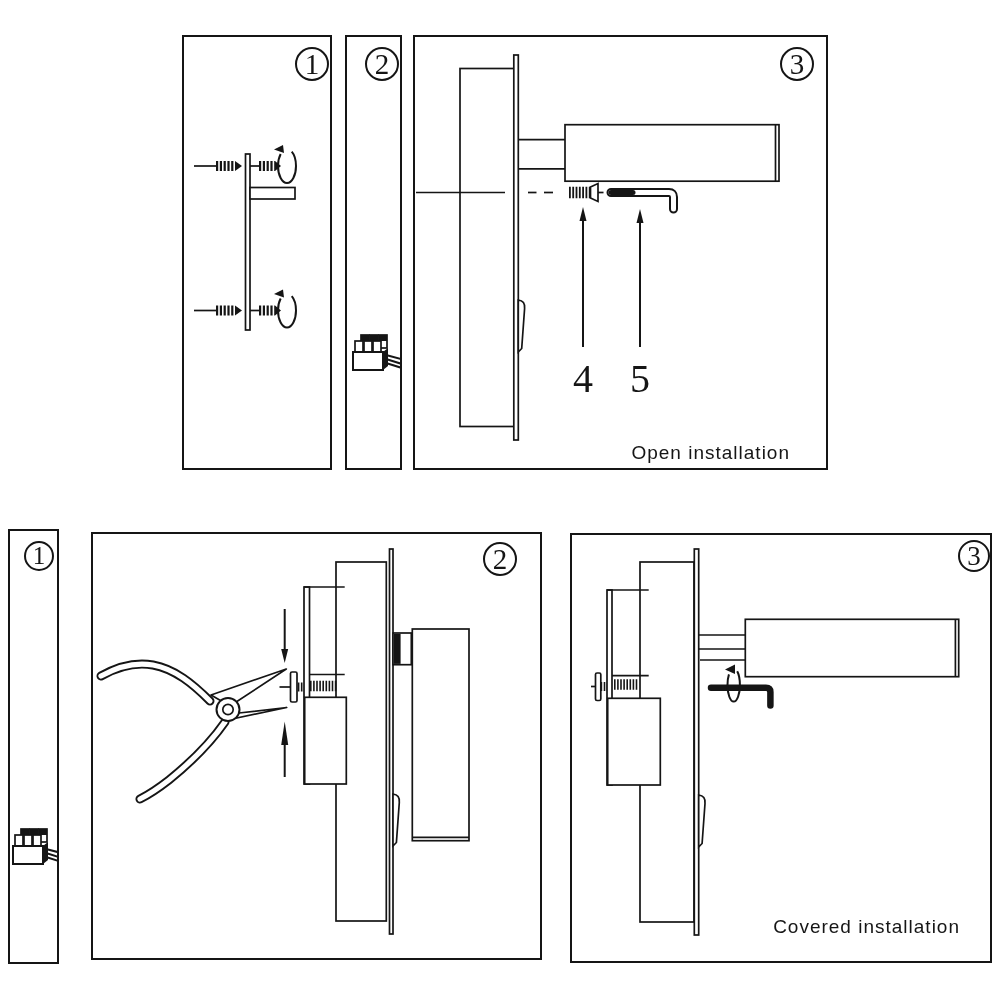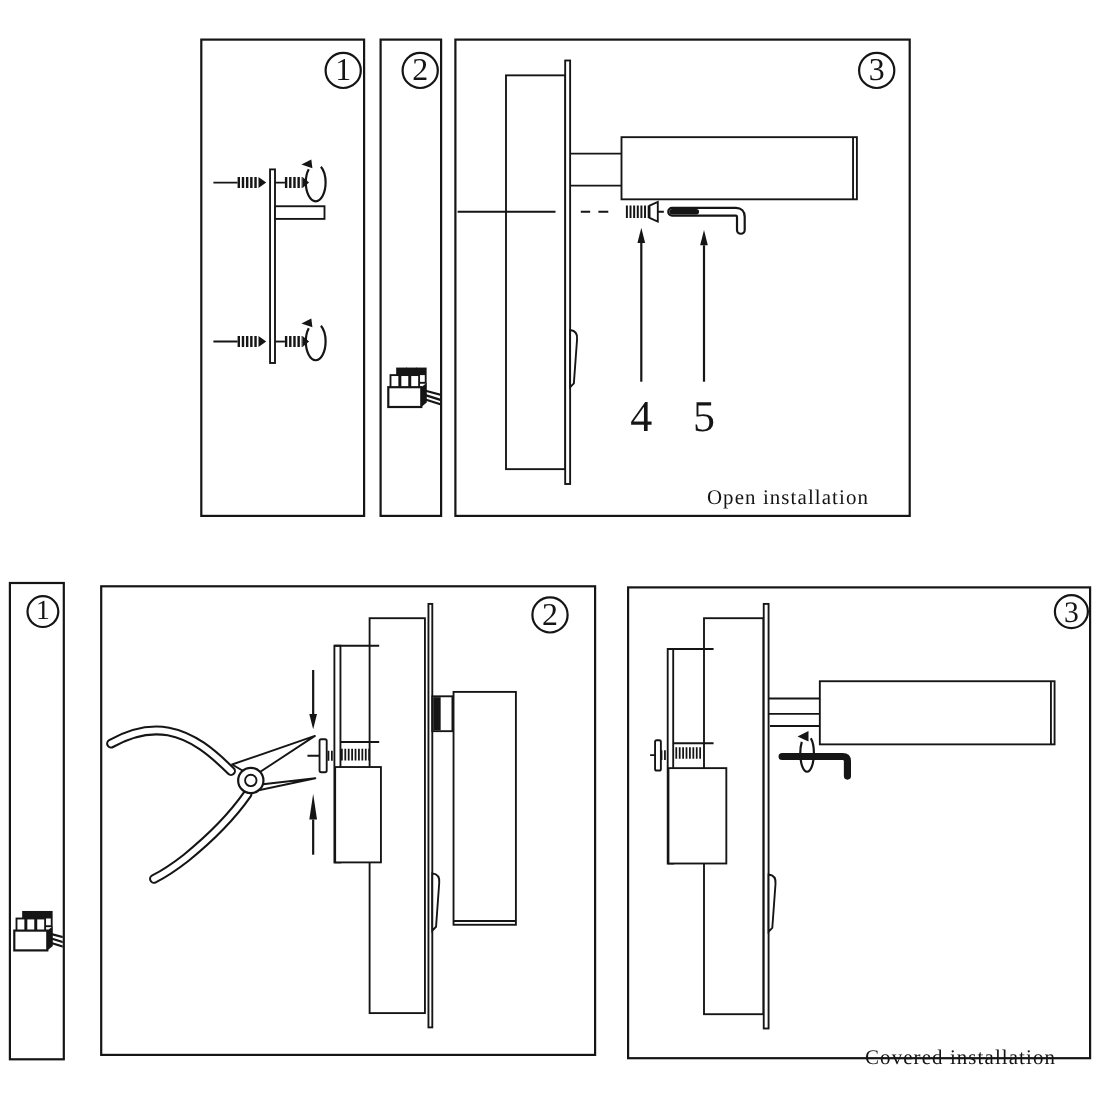--- a/index.html
+++ b/index.html
@@ -6,21 +6,21 @@
   #canvas{position:relative;width:1000px;height:1000px;background:#ffffff;
           font-family:"Liberation Serif",serif;color:#151515;overflow:hidden;}
   .panel{position:absolute;border:2px solid #151515;background:#ffffff;box-sizing:border-box;}
   .panel svg{position:absolute;left:0;top:0;display:block;}
   .badge{position:absolute;border:2px solid #151515;border-radius:50%;background:#fff;
          display:flex;align-items:center;justify-content:center;
          font-family:"Liberation Serif",serif;box-sizing:border-box;}
   .badge.b34{width:34px;height:34px;font-size:29px;}
   .badge.b32{width:32px;height:32px;font-size:27px;}
   .badge.b30{width:30px;height:30px;font-size:25px;}
-  .caption{position:absolute;font-family:Liberation Serif, serif;font-size:19px;
+  .caption{position:absolute;font-family:Liberation Sans, sans-serif;font-size:19px;
            letter-spacing:1px;white-space:nowrap;color:#151515;}
   .callout-num{position:absolute;font-size:40px;transform:translateX(-50%);
                font-family:"Liberation Serif",serif;color:#151515;}
   
   .ln{fill:none;stroke:#151515;stroke-width:2;}
   .ln15{fill:none;stroke:#151515;stroke-width:1.7;}
   .fw{fill:#ffffff;stroke:#151515;stroke-width:2;}
   .fw1{fill:#ffffff;stroke:#151515;stroke-width:1.7;}
   .blk{fill:#151515;stroke:none;}
 </style>
@@ -238,19 +238,19 @@
       </g>
       <path class="fw1" transform="translate(126.7,260)" d="M0,0 c4.5,0.5 6.8,3.5 6.3,8.5 l-2.9,40 l-3.4,3.5 z"></path>
       <g>
         <path d="M139,152.7 L194,152.7 Q198.4,152.7 198.4,157 L198.4,170.5" fill="none" stroke="#151515" stroke-width="6.5" stroke-linecap="round" stroke-linejoin="round"></path>
       </g>
       <g>
         <ellipse class="ln" cx="161.7" cy="150" rx="6.2" ry="16.6" stroke-dasharray="62 13" stroke-dashoffset="14" stroke-width="2.2"></ellipse>
         <polygon class="blk" points="163,129.5 153,134.5 163,139"></polygon>
       </g>
     </svg>
-    <span class="caption" style="right:30px;top:416px;">Covered installation</span>
+    <span class="caption" style="right:30px;top:381px;">Covered installation</span>
     <div class="badge b32" style="left:386px;top:5px;">
       <span>3</span>
     </div>
   </div>
 
 </div>
 
 </body></html>

